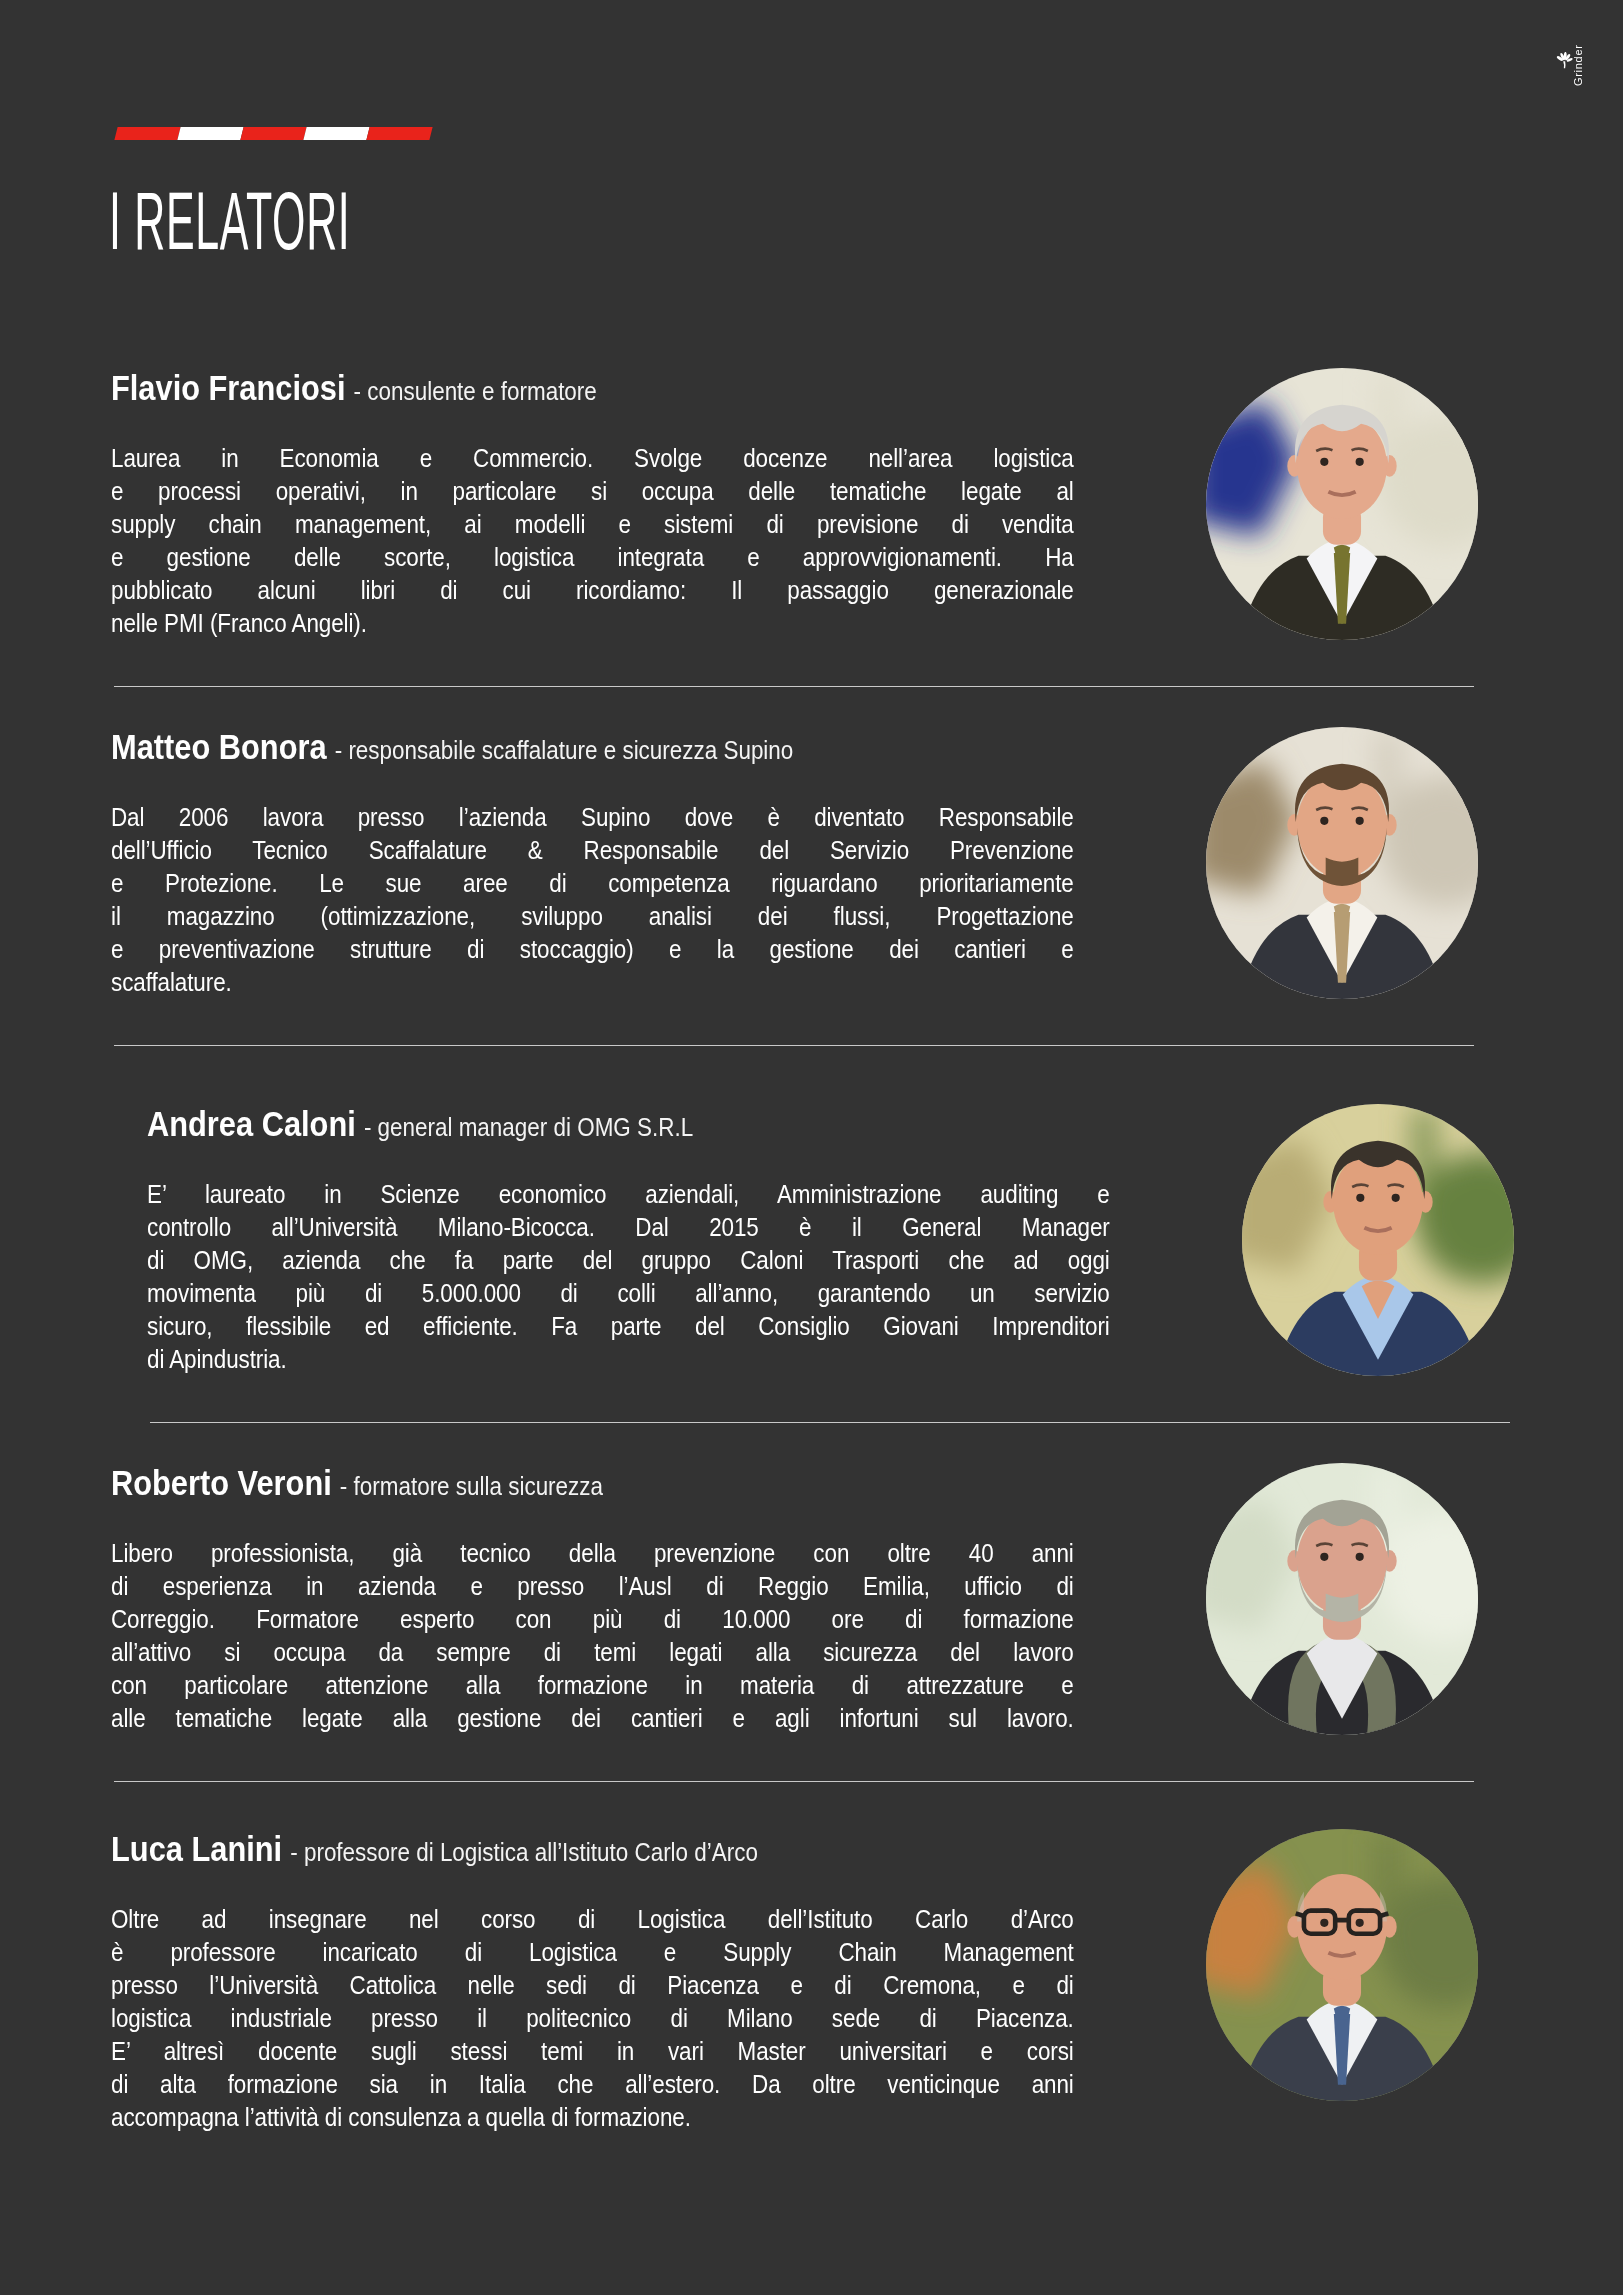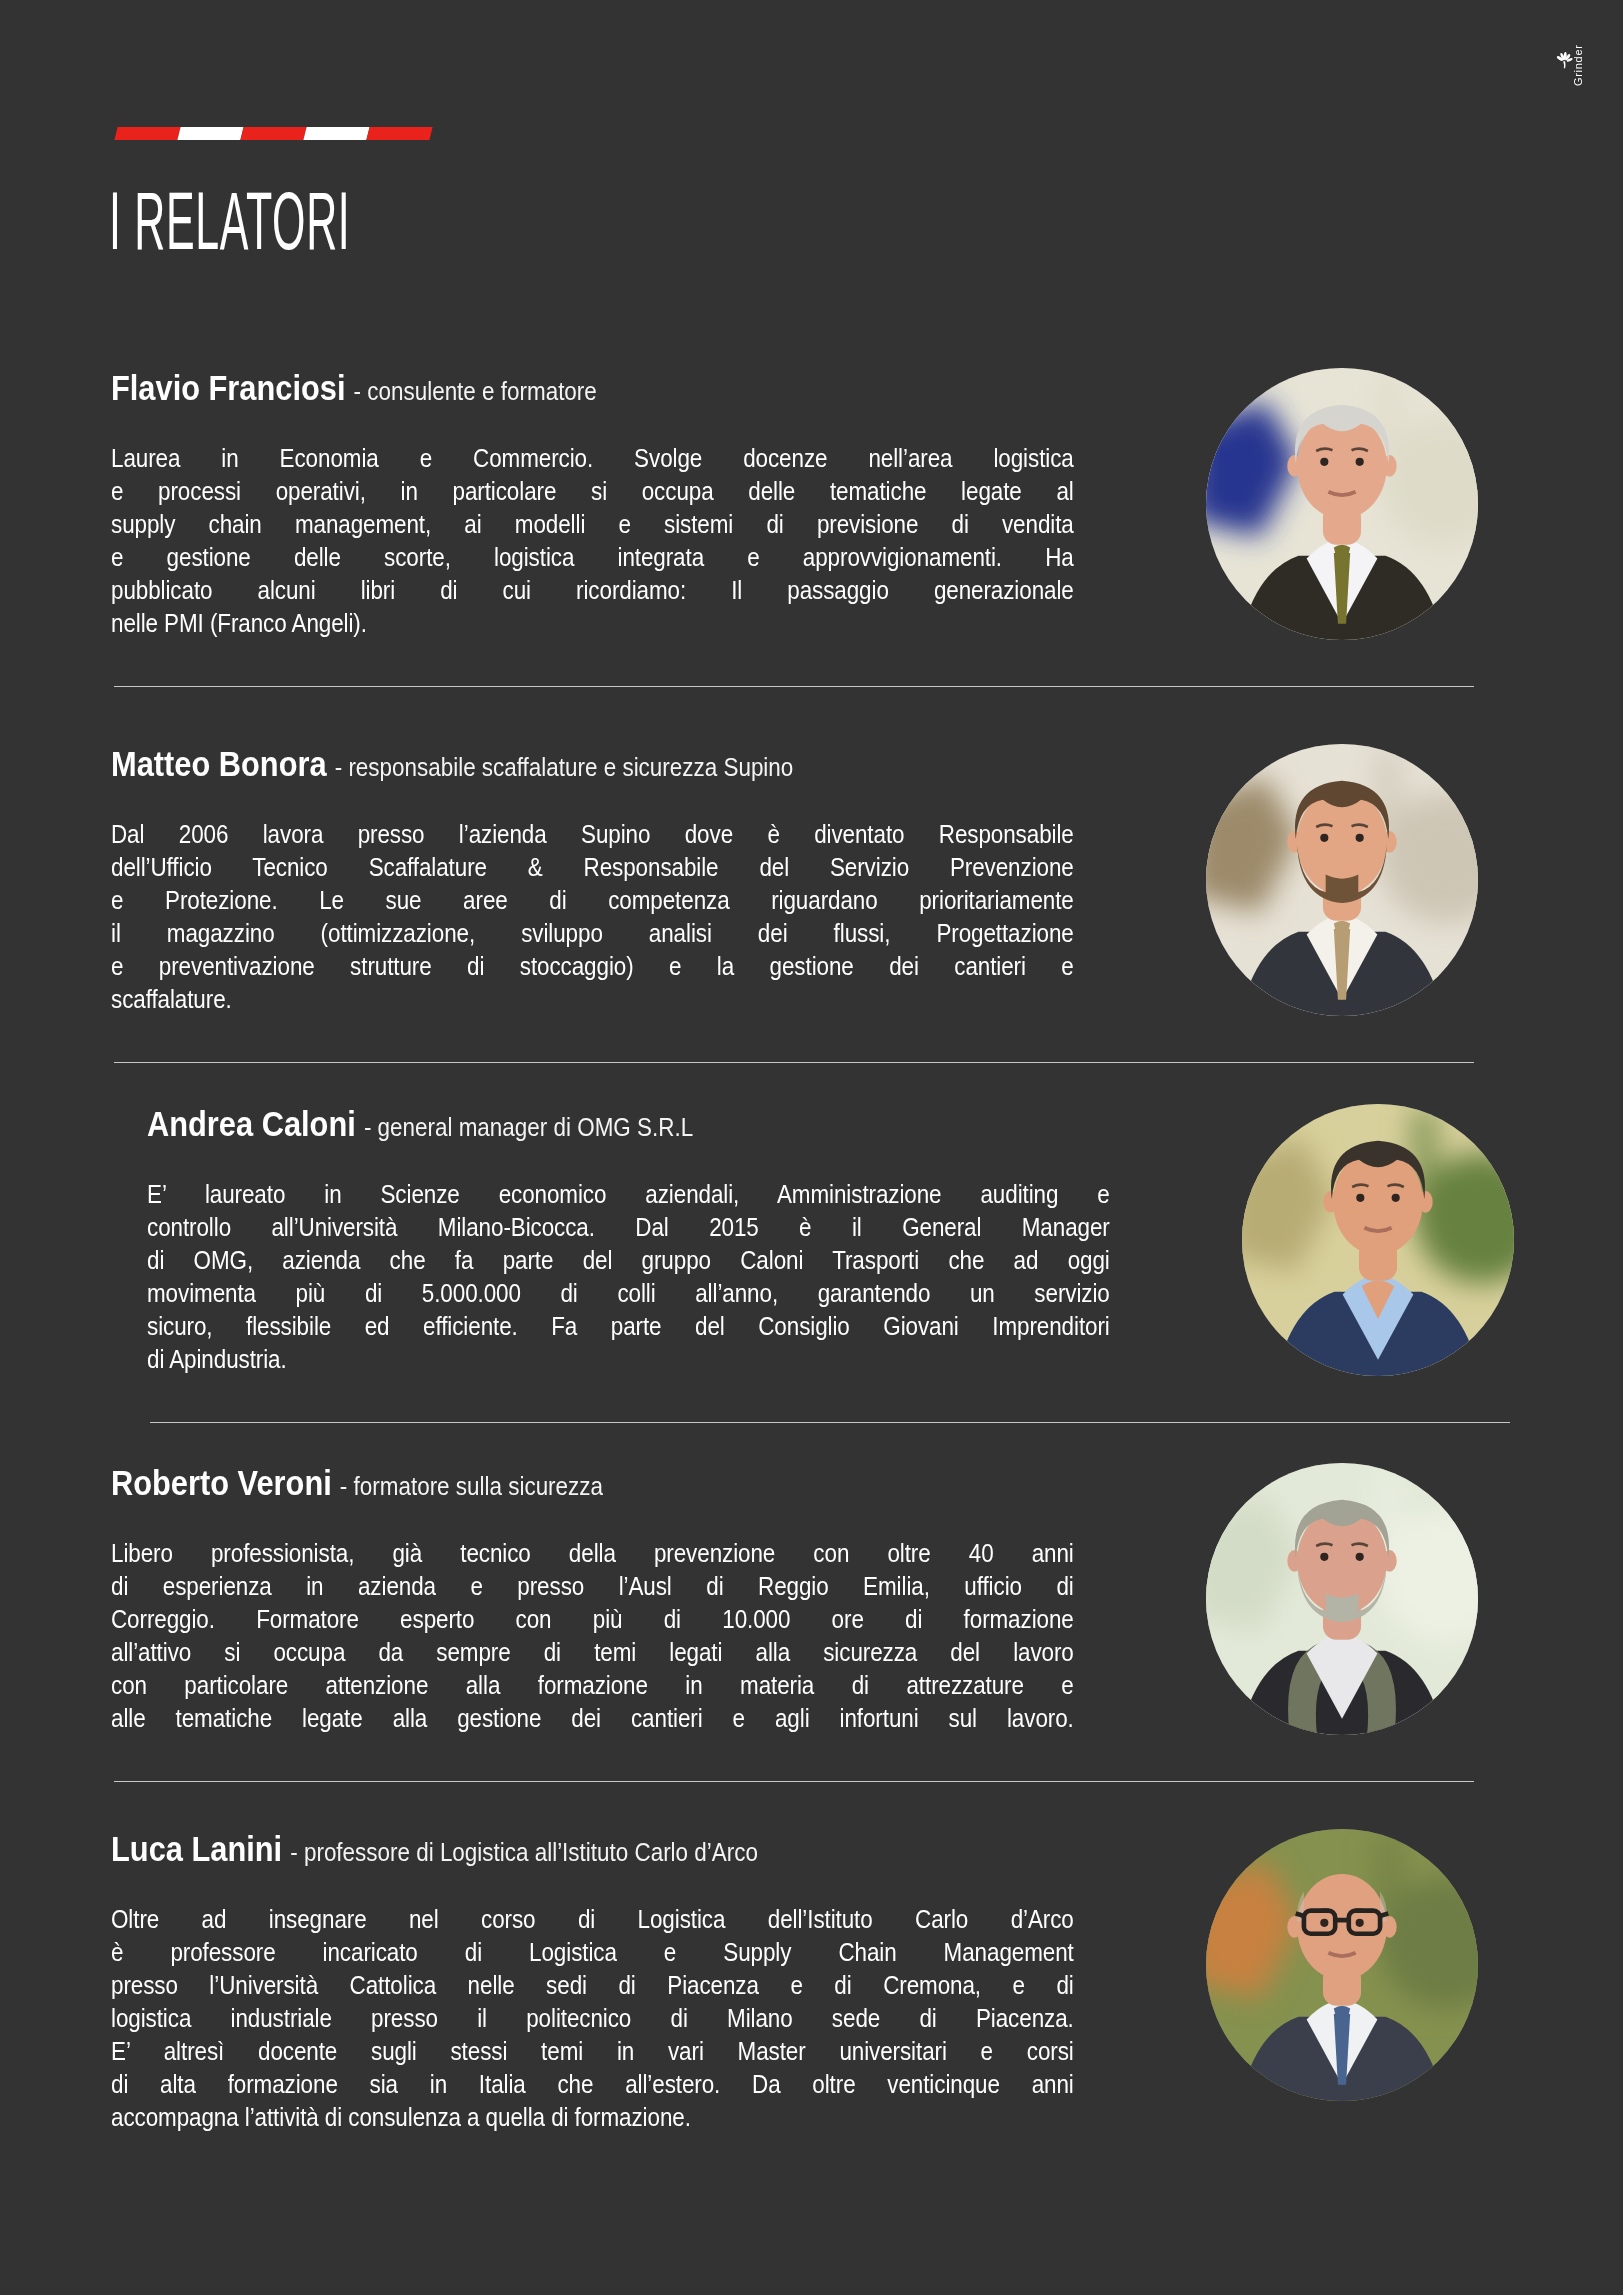--- a/index.html
+++ b/index.html
@@ -115,21 +115,21 @@
             <path d="M33,35 Q30.5,15 50,13.5 Q69.5,15 67,35 Q66,22 57,20.5 Q50,26 43,20.5 Q34,22 33,35 Z" fill="#d6d4cf"></path>
             <circle cx="43.5" cy="34.5" r="1.5" fill="#2e2520"></circle>
             <circle cx="56.5" cy="34.5" r="1.5" fill="#2e2520"></circle>
             <path d="M40.5,30.5 Q43.5,29 46.5,30.2" stroke="#5a4437" stroke-width="1" fill="none"></path>
             <path d="M53.5,30.2 Q56.5,29 59.5,30.5" stroke="#5a4437" stroke-width="1" fill="none"></path>
             <path d="M45,45.5 Q50,48 55,45.5" stroke="#a96f5c" stroke-width="1.4" fill="none"></path>
           </svg>
         </div>
     <div class="sep"></div>
   </section>
-      <section class="speaker" style="top: 376px;">
+      <section class="speaker" style="top: 359px;">
     <div class="name-row">
       <span class="sname">Matteo Bonora</span><span class="srole">- responsabile scaffalature e sicurezza Supino</span>
     </div>
     <div class="sbody">
           <div class="bl">Dal 2006 lavora presso l’azienda Supino dove è diventato Responsabile</div>
           <div class="bl">dell’Ufficio Tecnico Scaffalature &amp; Responsabile del Servizio Prevenzione</div>
           <div class="bl">e Protezione. Le sue aree di competenza riguardano prioritariamente</div>
           <div class="bl">il magazzino (ottimizzazione, sviluppo analisi dei flussi, Progettazione</div>
           <div class="bl">e preventivazione strutture di stoccaggio) e la gestione dei cantieri e</div>
           <div class="bl short">scaffalature.</div>

